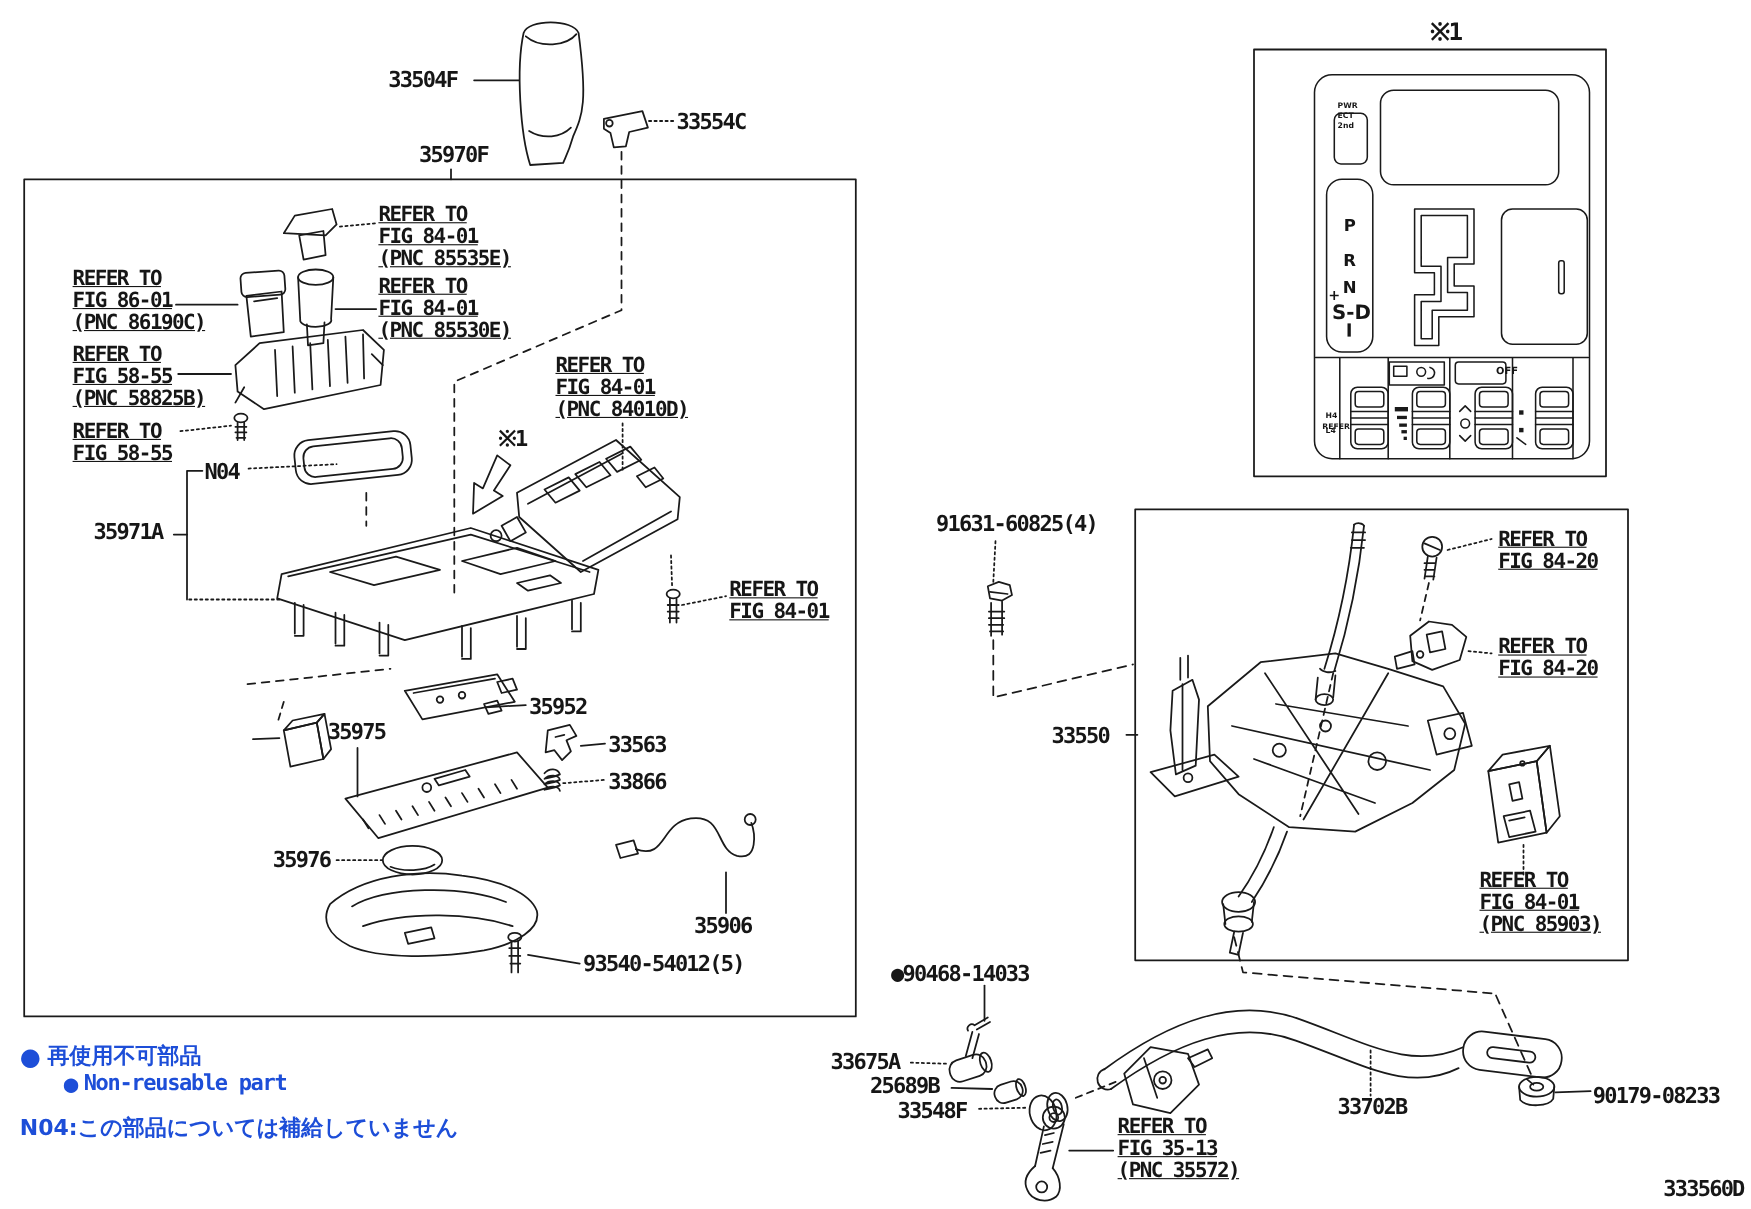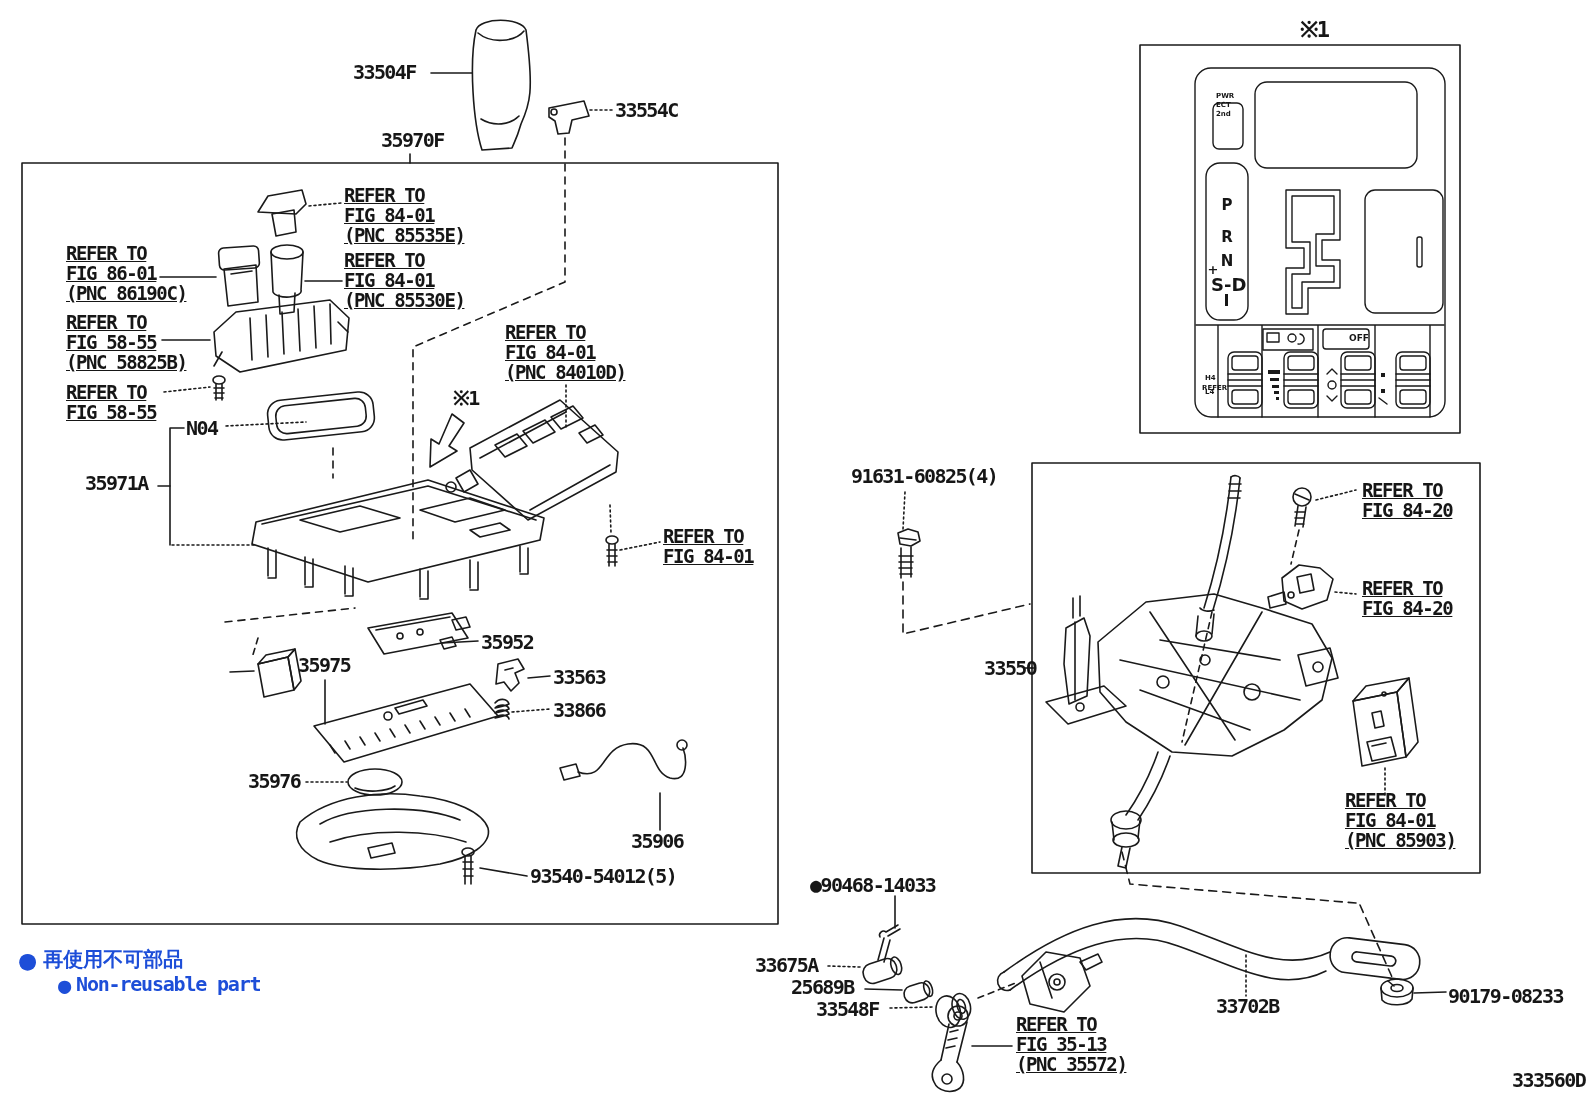--- a/index.html
+++ b/index.html
@@ -8,21 +8,21 @@
   #art{position:absolute;left:0;top:0;}
   .lbl{position:absolute;font:bold 20px "DejaVu Sans Mono",monospace;letter-spacing:-1.6px;
        white-space:nowrap;color:#161616;line-height:20px;}
   .ref{position:absolute;font:bold 19px "DejaVu Sans Mono",monospace;letter-spacing:-1.4px;
        white-space:nowrap;color:#161616;line-height:20px;text-decoration:underline;}
   .ref div{height:20px;}
   .note{position:absolute;font:bold 20px "DejaVu Sans",sans-serif;white-space:nowrap;color:#1d4ed8;}
   .note .b{font-size:22px;vertical-align:-2px;margin-right:6px;}
   .mono-note{font-family:"DejaVu Sans Mono",monospace;letter-spacing:-1.2px;margin-left:40px;}
   .tiny{position:absolute;font:bold 9px "DejaVu Sans",sans-serif;color:#161616;line-height:13px;
-        text-align:right;white-space:nowrap;}
+        text-align:center;white-space:nowrap;margin-left:24px;}
   .micro{position:absolute;font:bold 7px "DejaVu Sans",sans-serif;color:#161616;line-height:9px;
          white-space:nowrap;}
   .gearcol{position:absolute;font:bold 15px "DejaVu Sans",sans-serif;color:#161616;
            text-align:center;white-space:nowrap;}
   .vbar{position:absolute;width:3px;height:12px;background:#161616;}
 </style>
 </head>
 <body>
 
 <div id="stage">
@@ -414,21 +414,21 @@
 
 <div class="ref" style="left:1362px;top:480px">
   <div>REFER TO</div>
   <div>FIG 84-20</div>
 </div>
 <div class="ref" style="left:1362px;top:578px">
   <div>REFER TO</div>
   <div>FIG 84-20</div>
 </div>
 
-<div class="lbl" style="left:984px;top:658px">33550</div>
+<div class="lbl" style="left:956px;top:658px">33550</div>
 
 <div class="ref" style="left:1345px;top:790px">
   <div>REFER TO</div>
   <div>FIG 84-01</div>
   <div>(PNC 85903)</div>
 </div>
 
 <div class="lbl" style="left:810px;top:875px">
   <span>●</span><span>90468-14033</span>
 </div>
@@ -445,20 +445,21 @@
 
 <div class="lbl" style="left:1216px;top:996px">33702B</div>
 <div class="lbl" style="left:1448px;top:986px">90179-08233</div>
 
 <div class="note" style="left:18px;top:946px">
   <span class="b">●</span><span>再使用不可部品</span>
 </div>
 <div class="note mono-note" style="left:18px;top:972px">
   <span class="b">●</span><span>Non-reusable part</span>
 </div>
+<div class="note" style="left:18px;top:1012px">N04:この部品については補給していません</div>
 
 <div class="lbl" style="left:1512px;top:1070px">333560D</div>
 
 <div class="micro" style="left:1216px;top:92px;width:24px;text-align:left">
   <div>PWR</div>
   <div>ECT</div>
   <div>2nd</div>
 </div>
 <div class="gearcol" style="left:1218px;top:196px;width:18px">P</div>
 <div class="gearcol" style="left:1218px;top:228px;width:18px">R</div>

